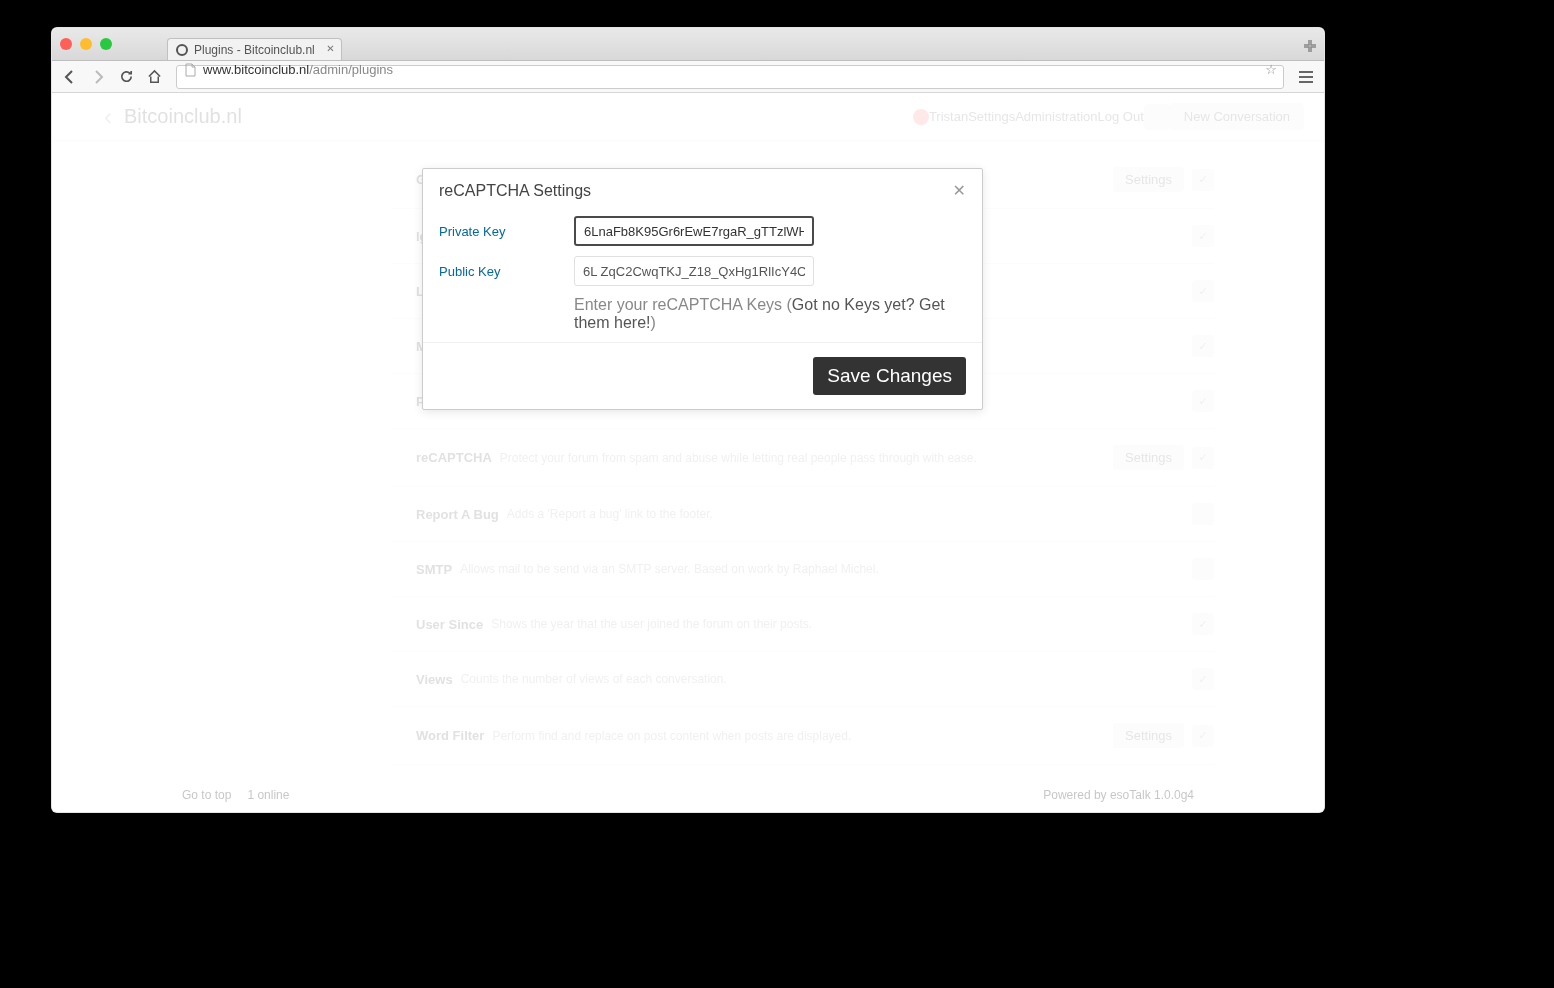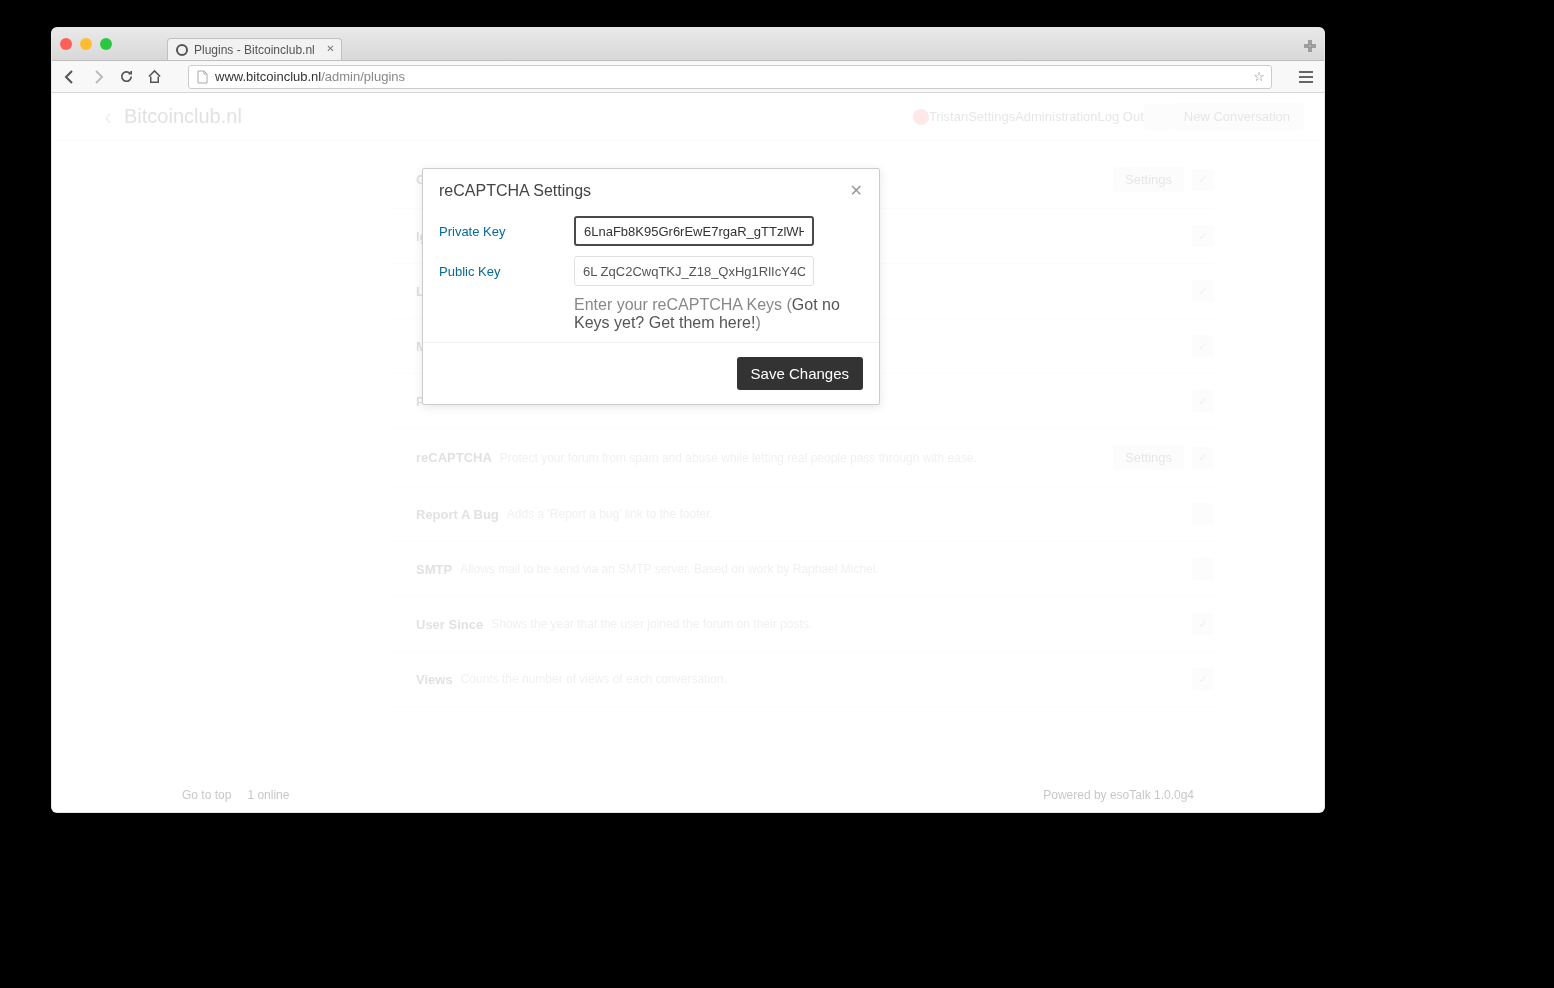--- a/index.html
+++ b/index.html
@@ -85,25 +85,25 @@
       font-size: 16px;
     }
     .nav-icon.disabled { color: #bbb; }
     .url-bar {
       flex: 1;
       height: 22px;
       border: 1px solid #ccc;
       border-radius: 3px;
       background: #fff;
       display: flex;
-      align-items: center;
+      align-items: flex-end;
       padding: 11px 6px;
       font-size: 13px;
       color: #333;
-      margin: 0 18px;
+      margin: 0 6px;
     }
     .url-bar .doc-icon {
       width: 14px; height: 14px;
       margin-right: 6px;
       color: #888;
     }
     .url-domain-light { color: #888; }
     .star-icon { margin-left: auto; color: #888; }
     .menu-icon {
       width: 24px; height: 24px;
@@ -207,21 +207,21 @@
     
     .overlay {
       position: absolute;
       left: 0; top: 0; right: 0; bottom: 0;
       background: rgba(255,255,255,0.7);
     }
     .modal {
       position: absolute;
       left: 370px;
       top: 75px;
-      width: 458px;
+      width: 561px;
       background: #fff;
       border: 1px solid #ccc;
       border-radius: 2px;
       box-shadow: 0 2px 10px rgba(0,0,0,0.1);
     }
     .modal-header {
       padding: 12px 16px;
       display: flex;
       align-items: center;
     }
@@ -278,21 +278,21 @@
       display: flex;
       justify-content: flex-end;
       border-top: 1px solid #f0f0f0;
     }
     .save-btn {
       background: #333;
       color: #fff;
       border: none;
       padding: 8px 14px;
       border-radius: 3px;
-      font-size: 15px;
+      font-size: 19px;
       cursor: pointer;
     }
   </style>
 </head>
 <body>
 
 <div class="browser-window">
   <div class="mac-titlebar">
     <div class="traffic-lights">
       <div class="tl red"></div>
@@ -436,20 +436,29 @@
             <span class="pdesc">Shows the year that the user joined the forum on their posts.</span>
             <div class="plugin-actions">
               <span class="check-box">✓</span>
             </div>
           </div>
           <div class="plugin-row">
             <span class="picon"></span>
             <span class="pname">Views</span>
             <span class="pdesc">Counts the number of views of each conversation.</span>
             <div class="plugin-actions">
+              <span class="check-box">✓</span>
+            </div>
+          </div>
+          <div class="plugin-row">
+            <span class="picon"></span>
+            <span class="pname">Word Filter</span>
+            <span class="pdesc">Perform find and replace on post content when posts are displayed.</span>
+            <div class="plugin-actions">
+              <span class="settings-btn">Settings</span>
               <span class="check-box">✓</span>
             </div>
           </div>
         </div>
 
       <div class="footer">
         <span>Go to top</span>
         <span style="margin-left:16px">1 online</span>
         <span class="right">Powered by esoTalk 1.0.0g4</span>
       </div>

